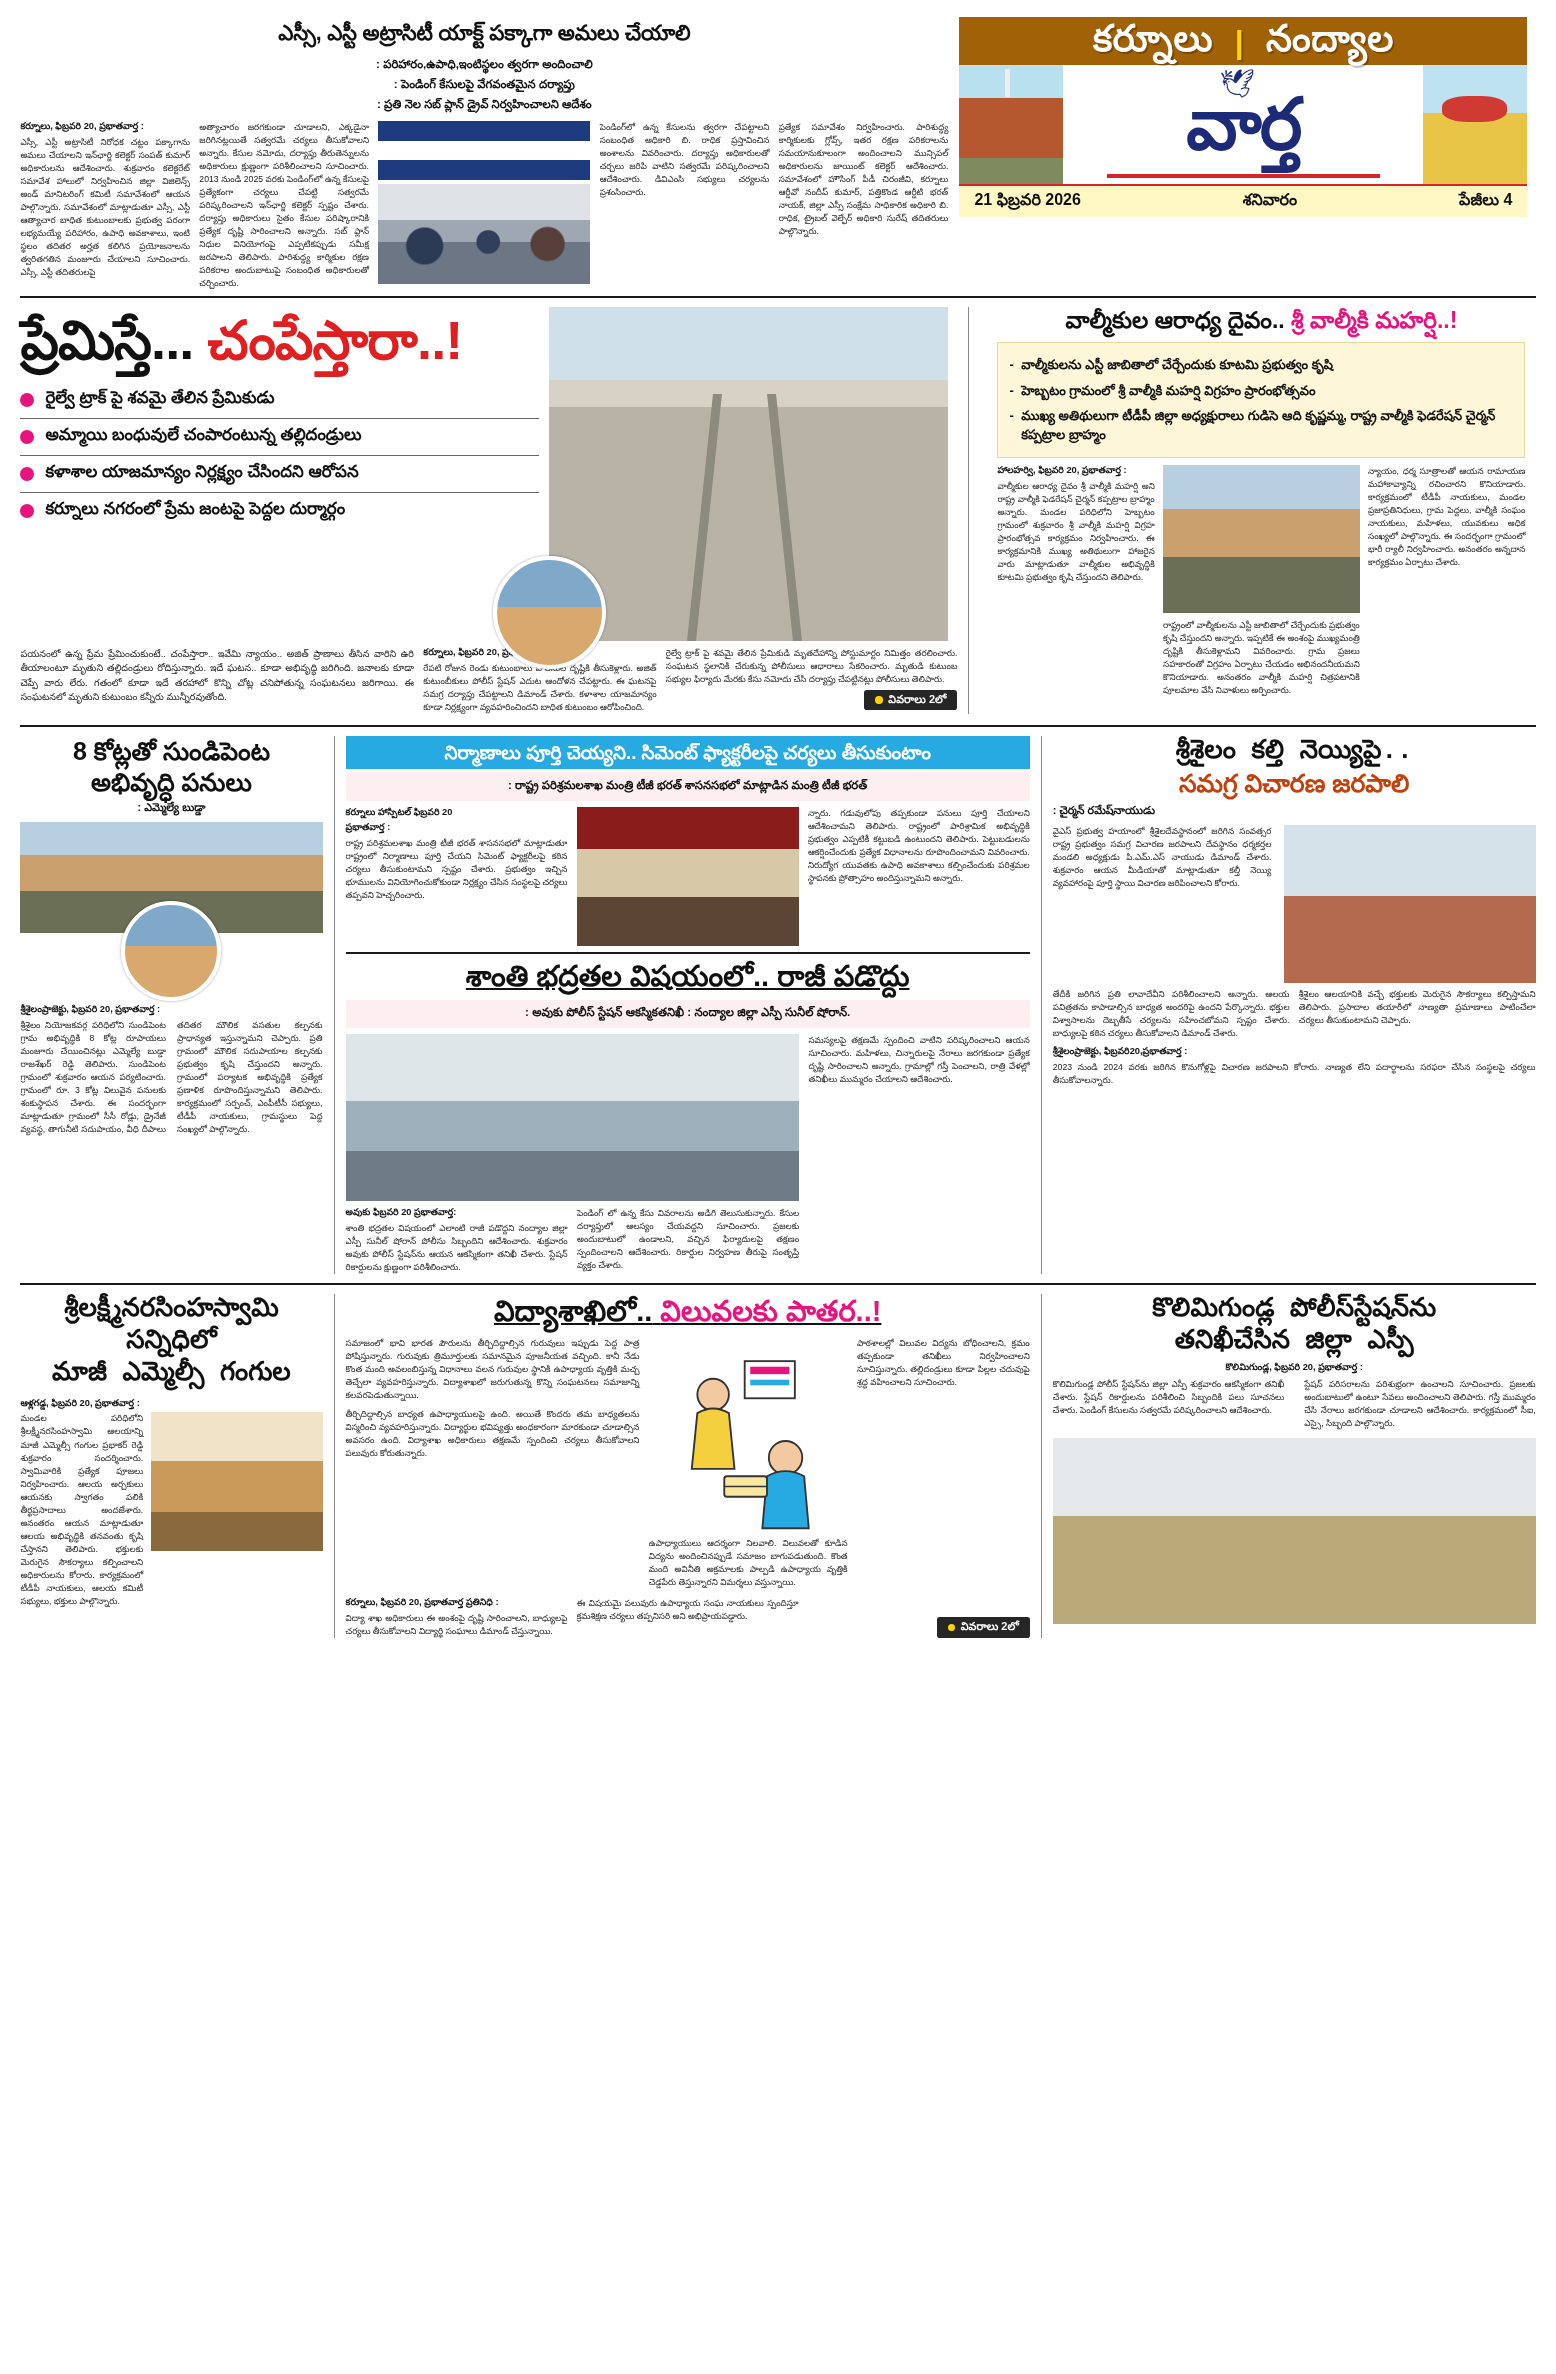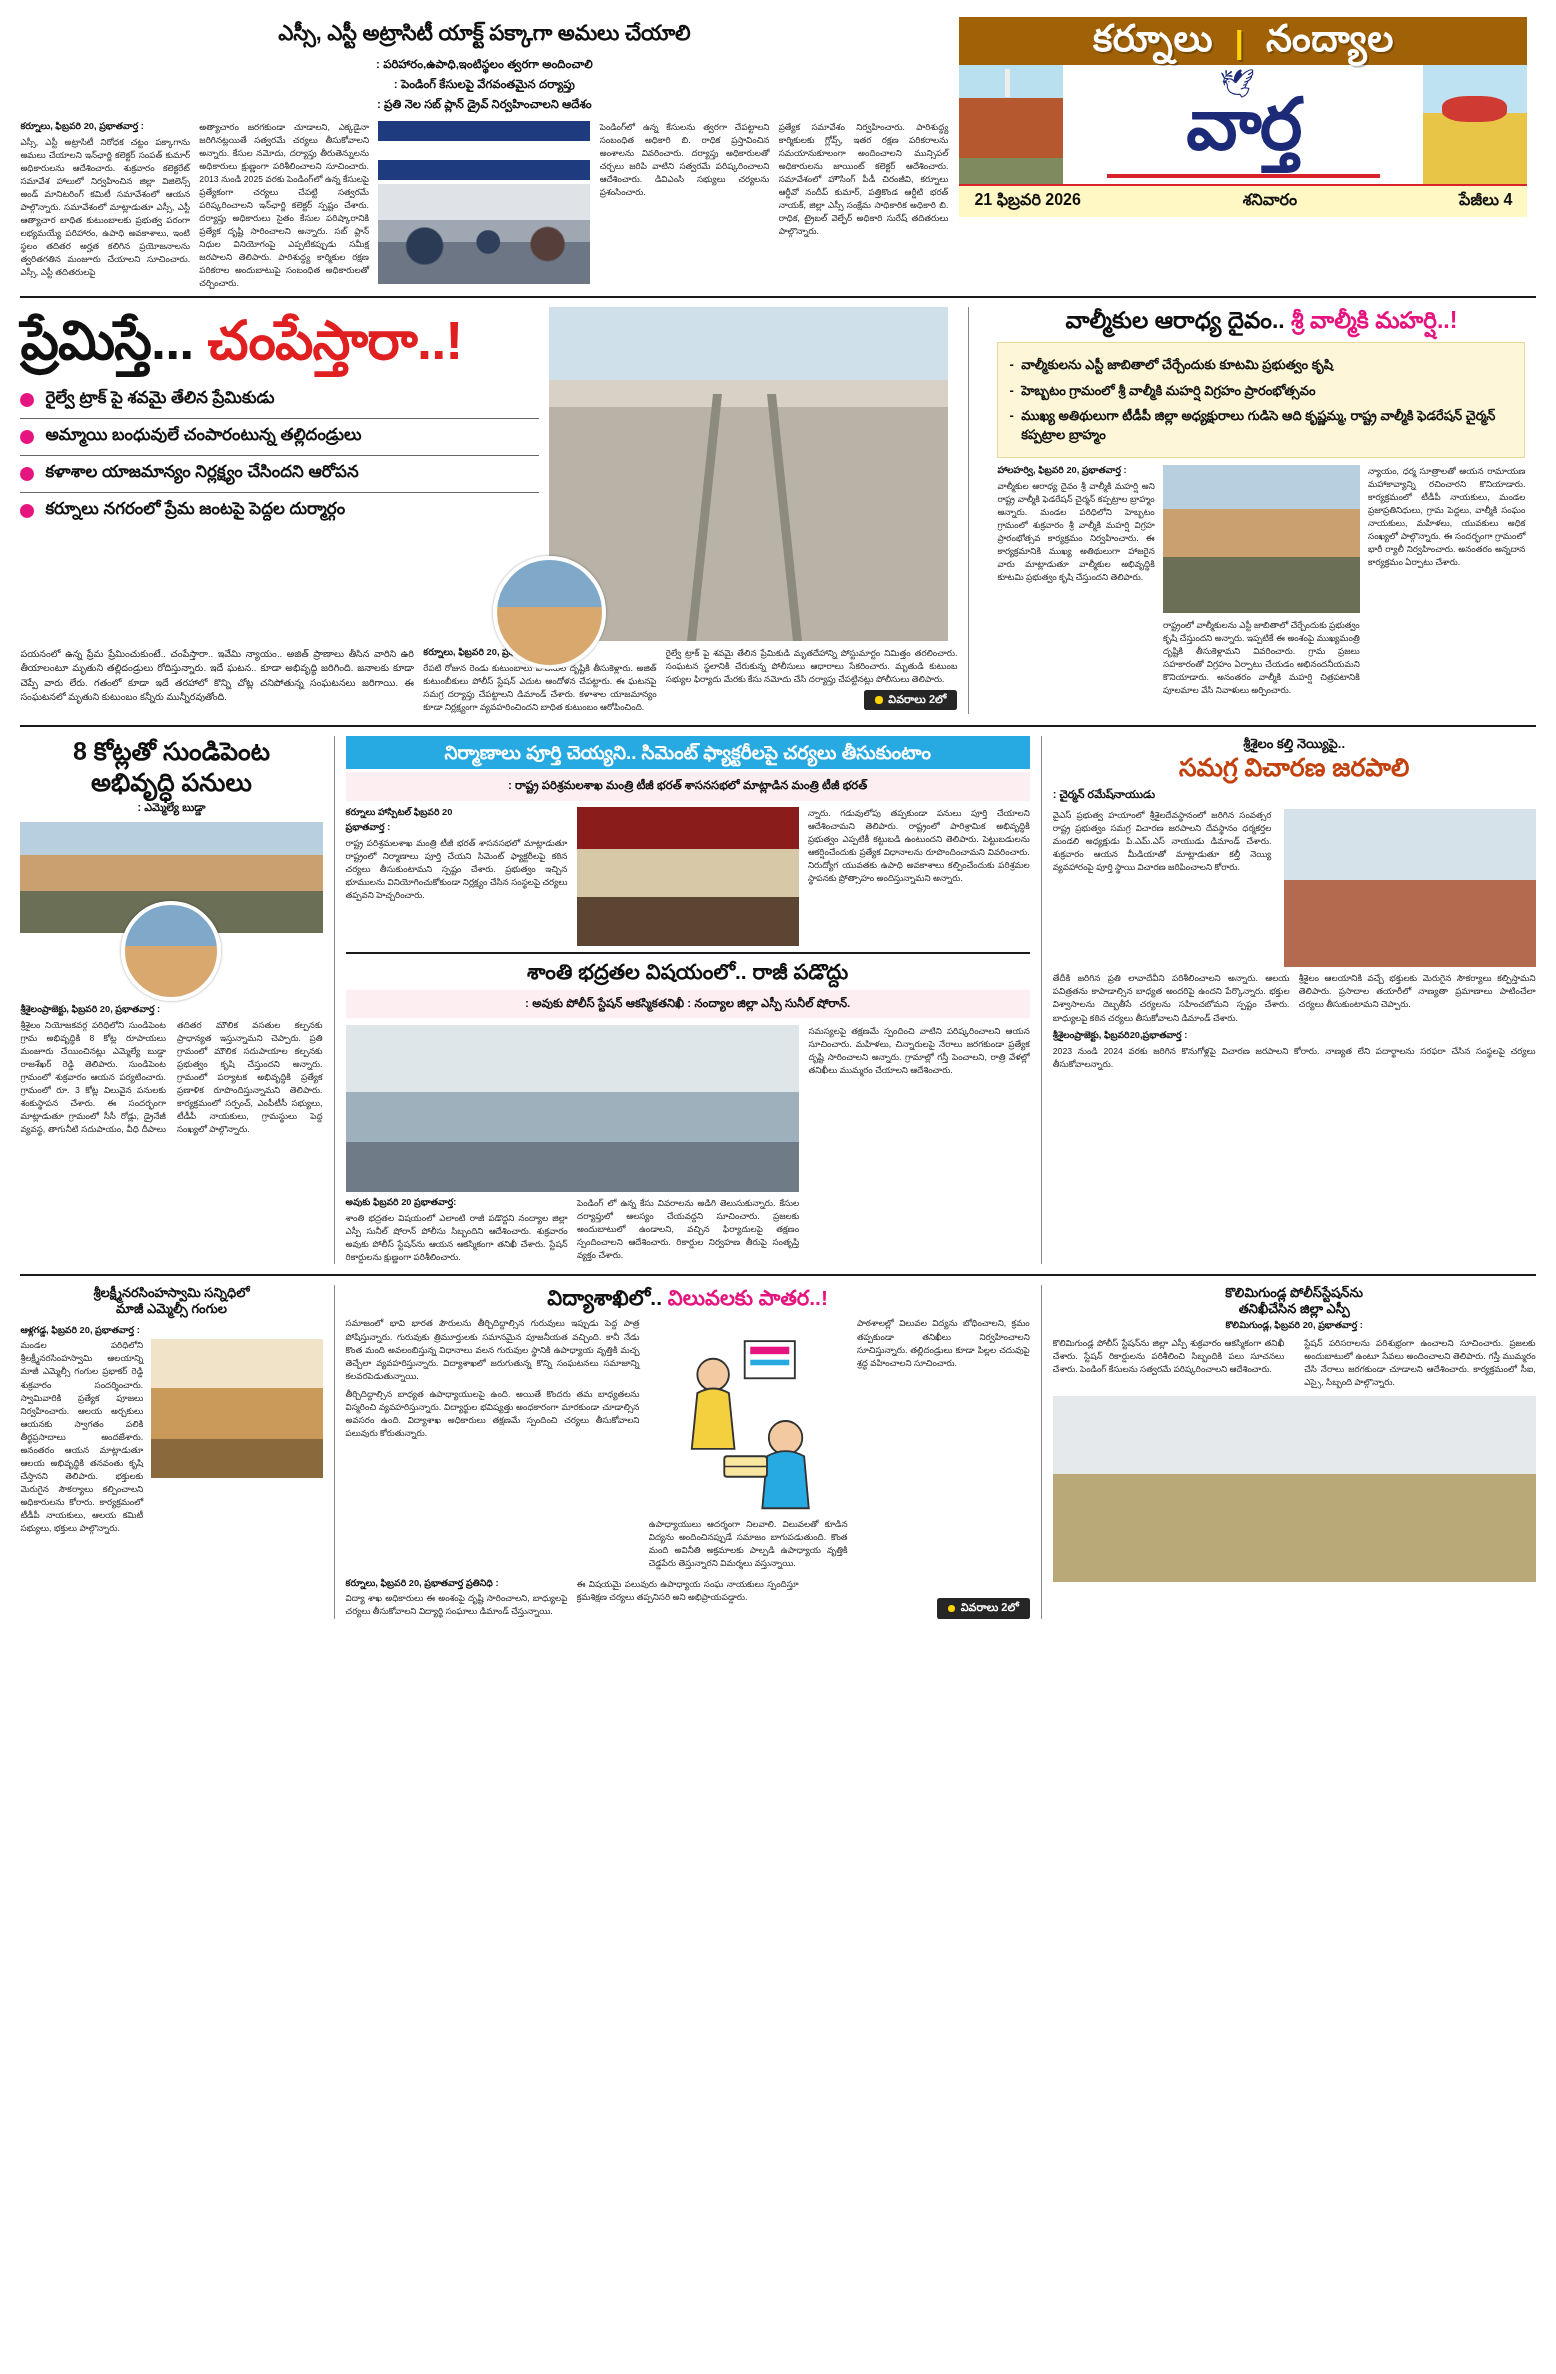--- a/index.html
+++ b/index.html
@@ -127,36 +127,36 @@
   }
   .badge-dark .d { width:7.4px; height:7.4px; border-radius:50%; background:#ffd400; }
 
   
   .mid { display:flex; gap:11px; margin-top:11px; border-top:2.8px solid #1a1a1a; padding-top:9.3px; }
   .mid-a { width:306px; }
   .mid-b { width:705px; }
   .mid-c { width:501px; }
 
   .h-blk { font-size:25px; font-weight:bold; text-align:center; line-height:1.22; }
-  .h-blk.sm { font-size:13px; }
+  .h-blk.sm { font-size:26px;font-family:Liberation Mono, monospace; }
   .h-red { color:#c2410c; }
   .sub-line { text-align:center; font-size:11px; font-weight:bold; margin-top:3.7px; }
 
   .bluebar {
     background:#27a9e1; color:#fff; font-size:18.6px; font-weight:bold;
     text-align:center; padding:4.6px 7.4px; line-height:1.25;
   }
   .pinkband {
     background:#fdeef2; text-align:center; font-size:11.6px; font-weight:bold;
     padding:5.6px 7.4px; margin-top:3.7px;
   }
 
   .twocol { column-count:2; column-gap:11px; }
 
-  .h-center-big { font-size:21px; font-weight:bold; text-align:center; line-height:1.2; }
+  .h-center-big { font-size:29px; font-weight:bold; text-align:center; line-height:1.2;text-decoration:underline; }
 
   
   .bottom { display:flex; gap:11px; margin-top:9.3px; border-top:2.8px solid #1a1a1a; padding-top:9.3px; }
   .bot-a { width:306px; }
   .bot-b { width:705px; }
   .bot-c { width:501px; }
 
   .photo.group  { background:linear-gradient(#b8cfe0 0 30%, #caa06e 30% 62%, #6b6f55 62% 100%); }
   .photo.office { background:linear-gradient(#dfe6ea 0 40%, #9fb0bd 40% 70%, #6f7c88 70% 100%); }
   .photo.temple { background:linear-gradient(#f0e3c8 0 35%, #c99a5a 35% 72%, #8a6a3c 72% 100%); }

